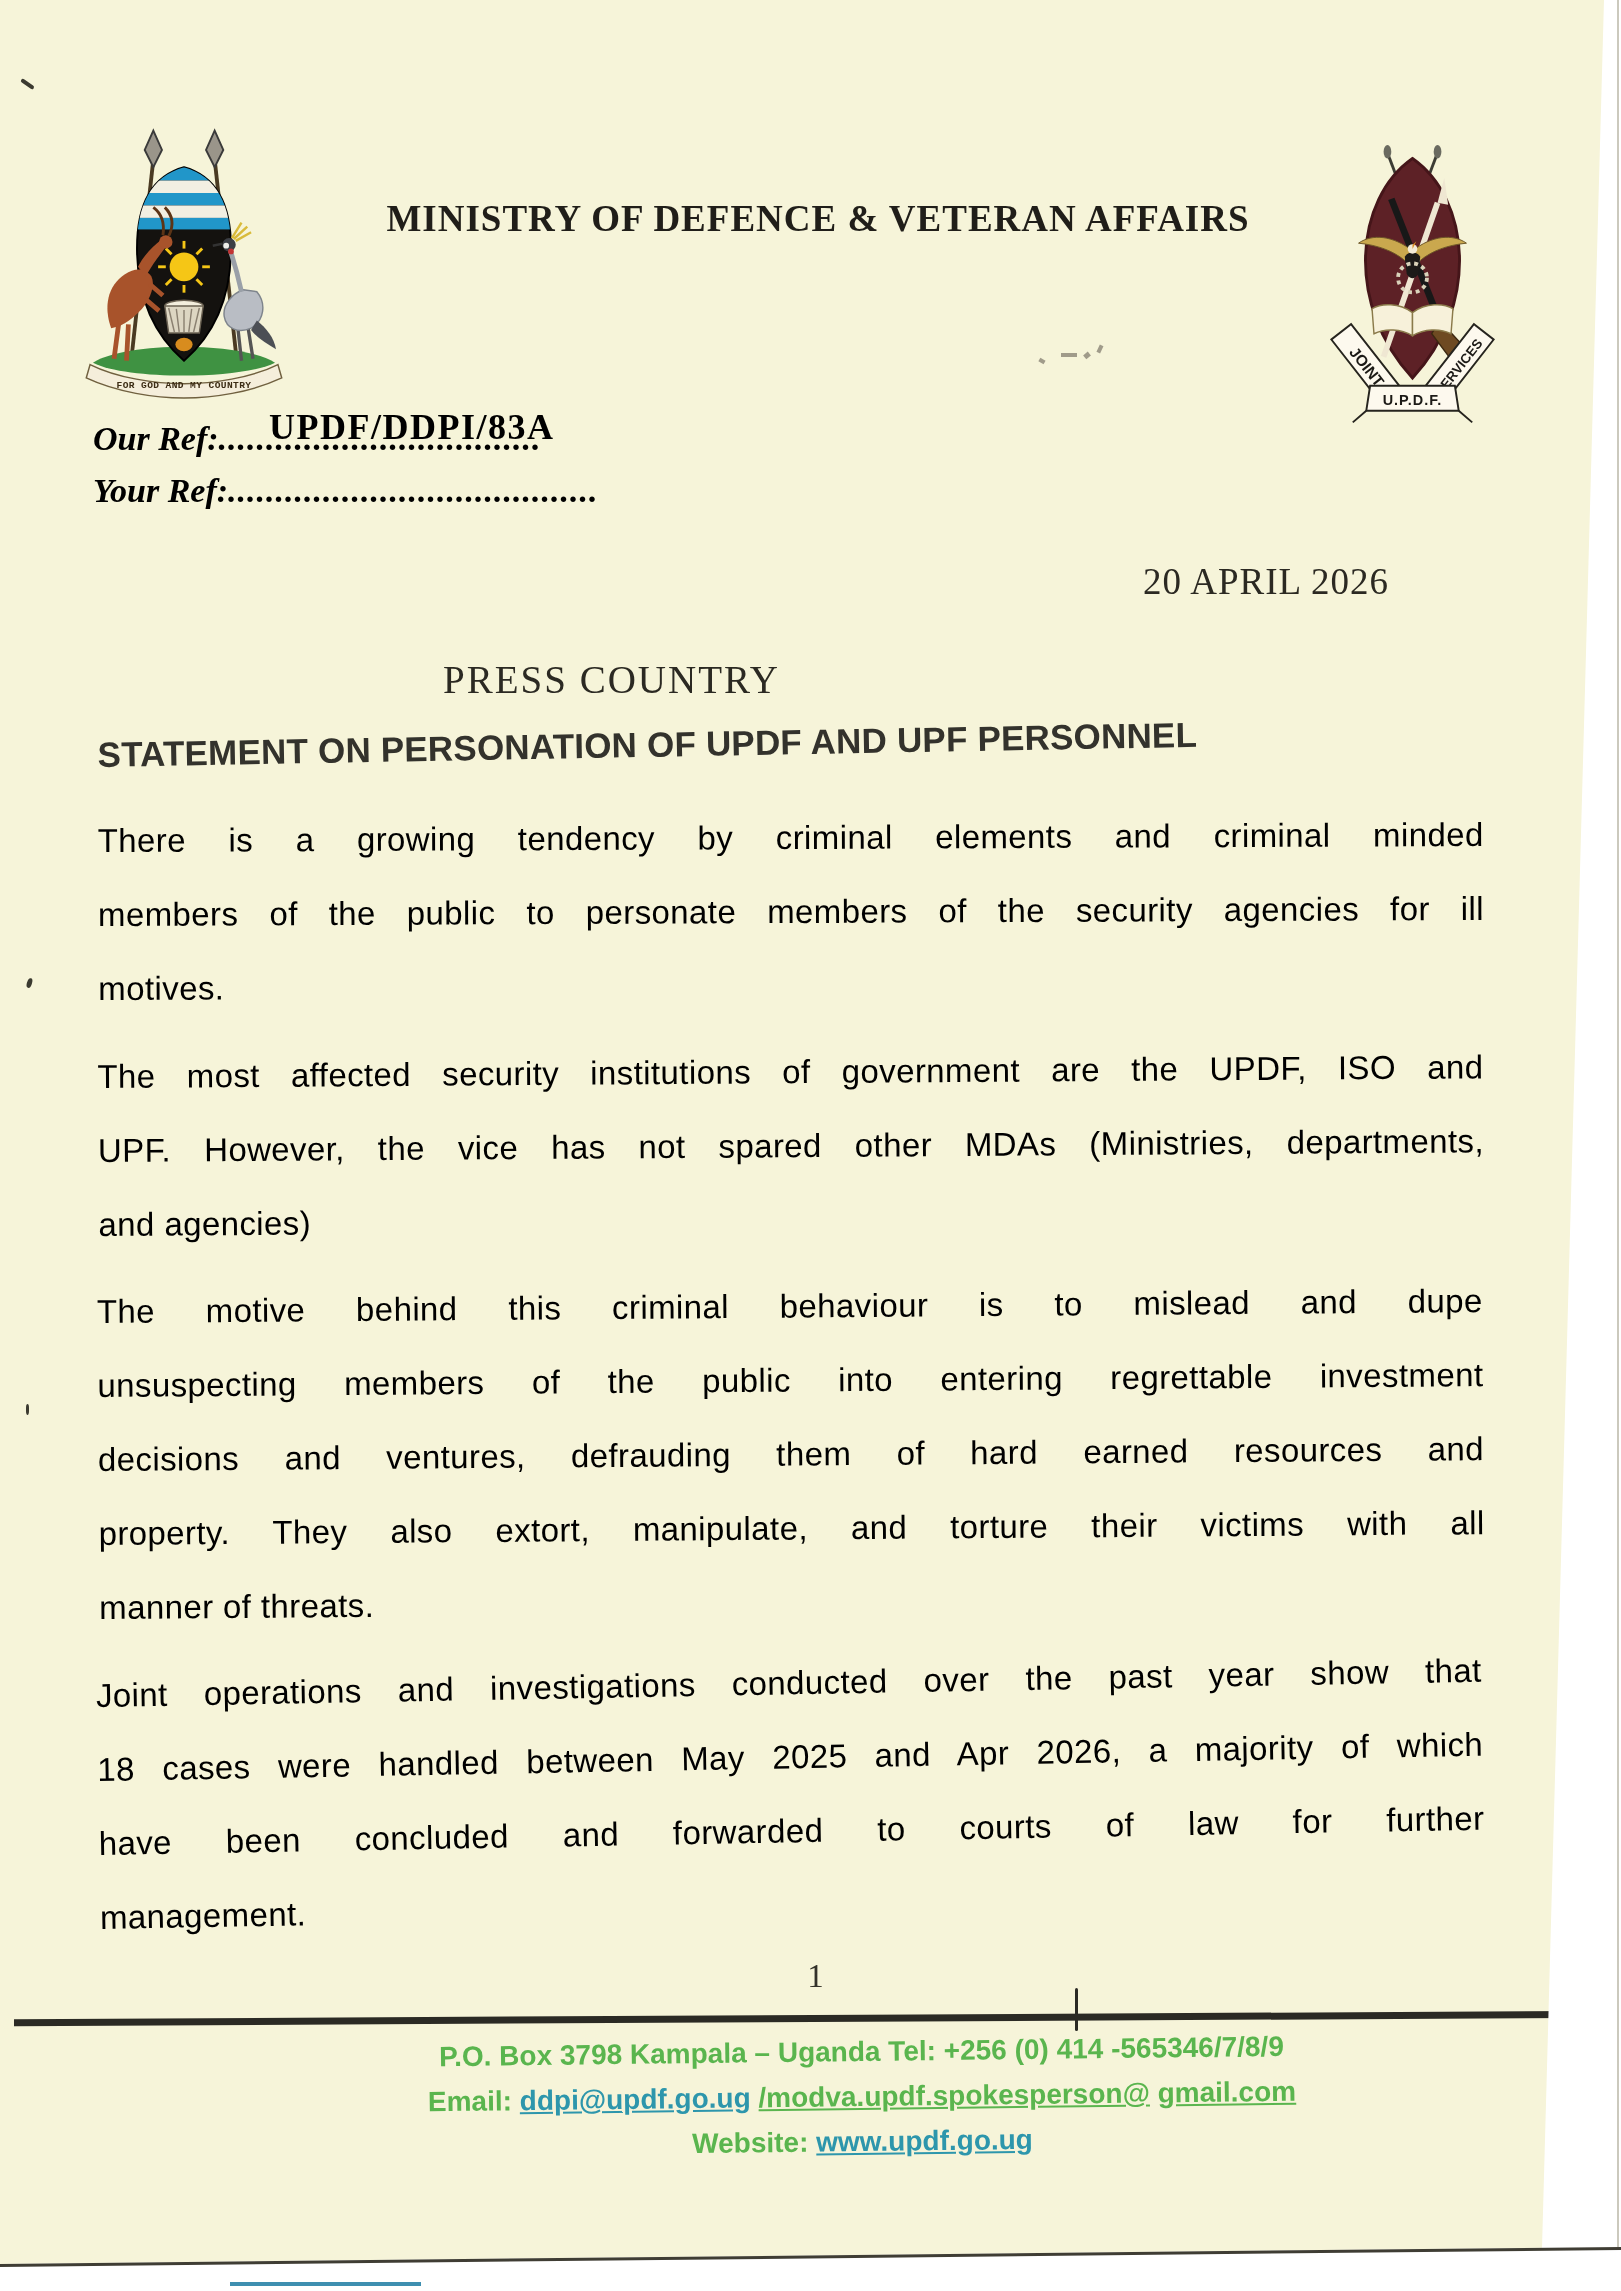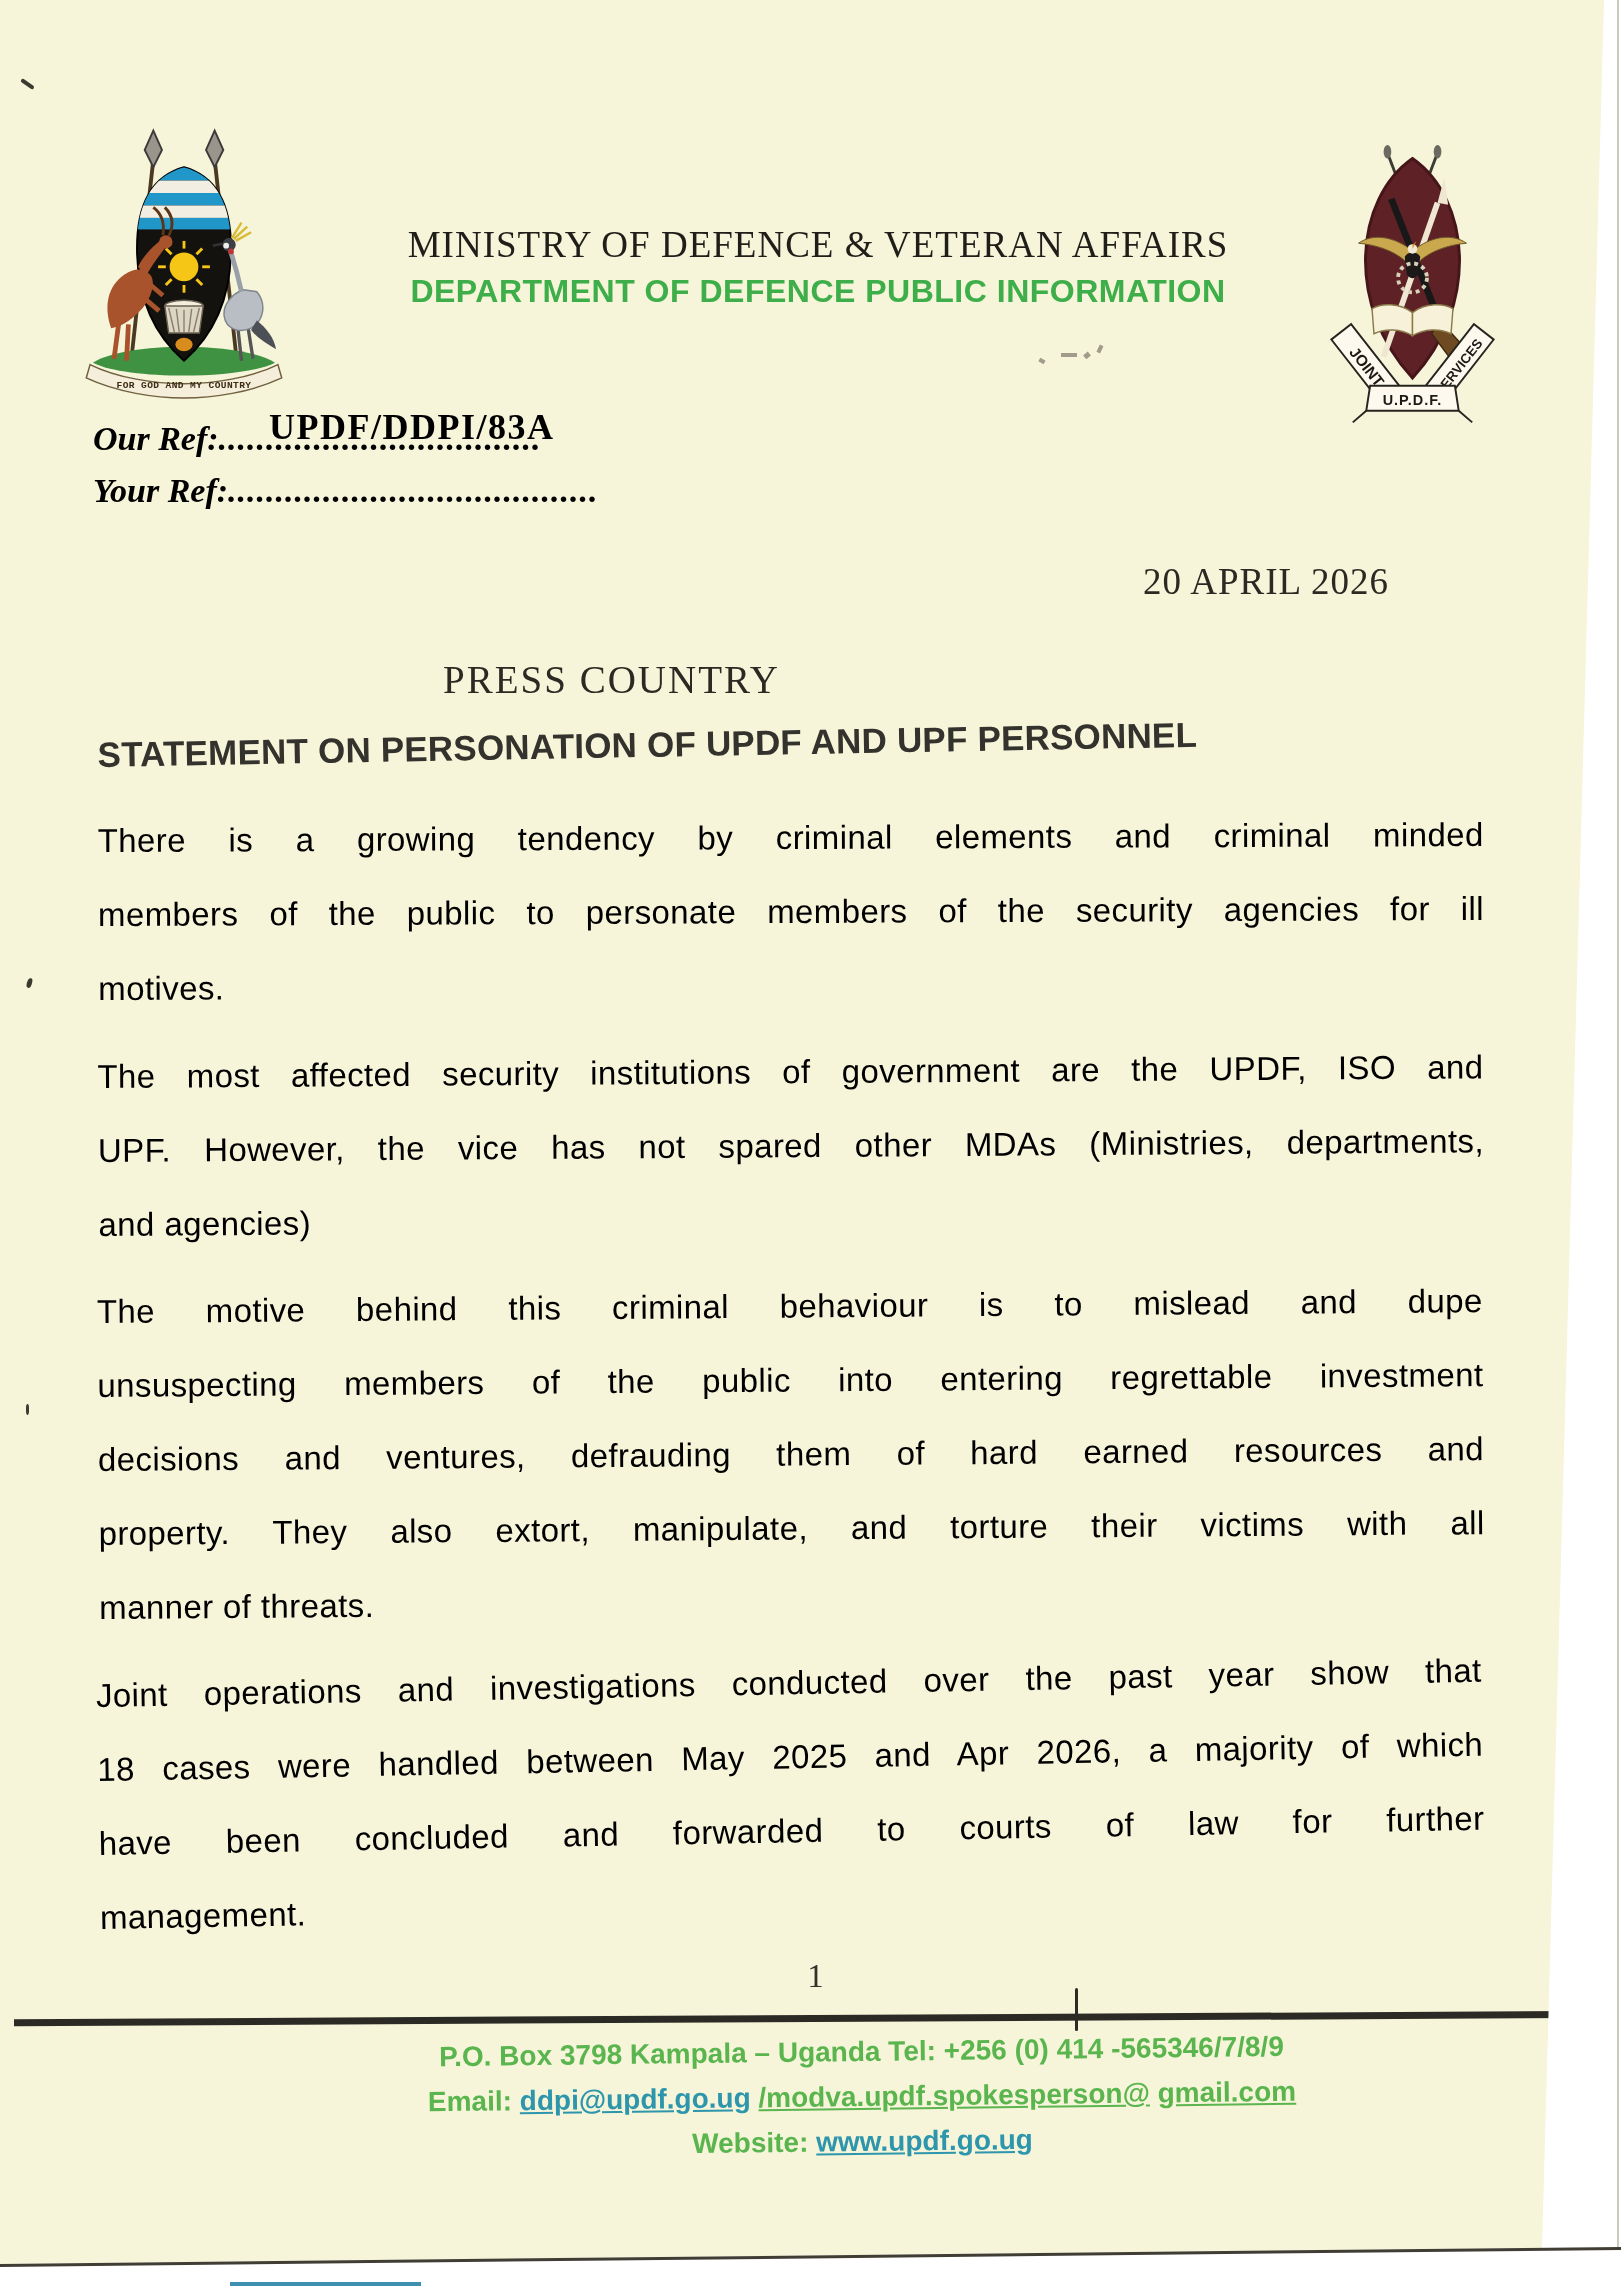--- a/index.html
+++ b/index.html
@@ -1,21 +1,21 @@
 <!DOCTYPE html>
 <html><head>
 <meta charset="utf-8">
 <style>
   html,body{margin:0;padding:0;background:#fff;}
   .page{position:relative;width:1621px;height:2292px;background:#f6f4d9;overflow:hidden;
         font-family:"Liberation Sans",sans-serif;color:#4e4e42;}
   
   .hdr-center{position:absolute;left:323px;top:196px;width:990px;text-align:center;}
-  .hdr1,.hdr2{font-family:"Liberation Serif",serif;font-weight:normal;font-size:37px;
-              color:#201e19;letter-spacing:1px;line-height:46px;margin-top:26px;}
+  .hdr1,.hdr2{font-family:"Liberation Serif",serif;font-weight:bold;font-size:37px;
+              color:#201e19;letter-spacing:1px;line-height:46px;}
   .hdr3{font-size:32px;font-weight:bold;color:#3dae49;letter-spacing:0.5px;line-height:44px;margin-top:1px;}
   .hdr4{font-size:30px;font-weight:bold;color:#46b34f;line-height:39px;}
   .logo{position:absolute;}
   .logo-left{left:69px;top:123px;width:230px;height:276px;font-family:Liberation Mono, monospace;}
   .logo-right{left:1296px;top:143px;width:233px;height:289px;}
   
   .refs{position:absolute;left:93px;top:420px;font-family:"Liberation Serif",serif;
         font-style:italic;font-weight:bold;font-size:34px;color:#000000;}
   .ref-line{height:52px;position:relative;white-space:nowrap;}
   .ref-dots{letter-spacing:1px;}
@@ -133,21 +133,20 @@
         <path d="M170,120 L180,104 M172,121 L186,108 M174,123 L190,114" stroke="#d9bb3a" stroke-width="2.5"></path>
         <line x1="160" y1="126" x2="150" y2="128" stroke="#333" stroke-width="2.5"></line>
       </g>
       <path d="M22,252 C50,266 90,272 120,272 C150,272 190,266 218,252 L222,266 C190,281 150,287 120,287 C90,287 50,281 18,266 Z" fill="#f5eedb" stroke="#70603f" stroke-width="1.5"></path>
       <text x="120" y="277" text-anchor="middle" font-size="10" font-weight="bold" fill="#3c2c14" letter-spacing="0.4">FOR GOD AND MY COUNTRY</text>
     </svg>
   </div>
 
   <div class="hdr-center">
     <div class="hdr1">MINISTRY OF DEFENCE &amp; VETERAN AFFAIRS</div>
-    <div class="hdr3">DEPARTMENT OF DEFENCE PUBLIC INFORMATION</div>
   </div>
 
   <div class="logo logo-right">
     <svg viewBox="0 0 240 300" width="233" height="289">
       <g stroke="#3c3c34" stroke-width="3">
         <line x1="103" y1="34" x2="94" y2="10"></line>
           <line x1="137" y1="34" x2="146" y2="10"></line>
       </g>
       <ellipse cx="94" cy="9" rx="4" ry="7" fill="#6a6a60"></ellipse>
       <ellipse cx="146" cy="9" rx="4" ry="7" fill="#6a6a60"></ellipse>

